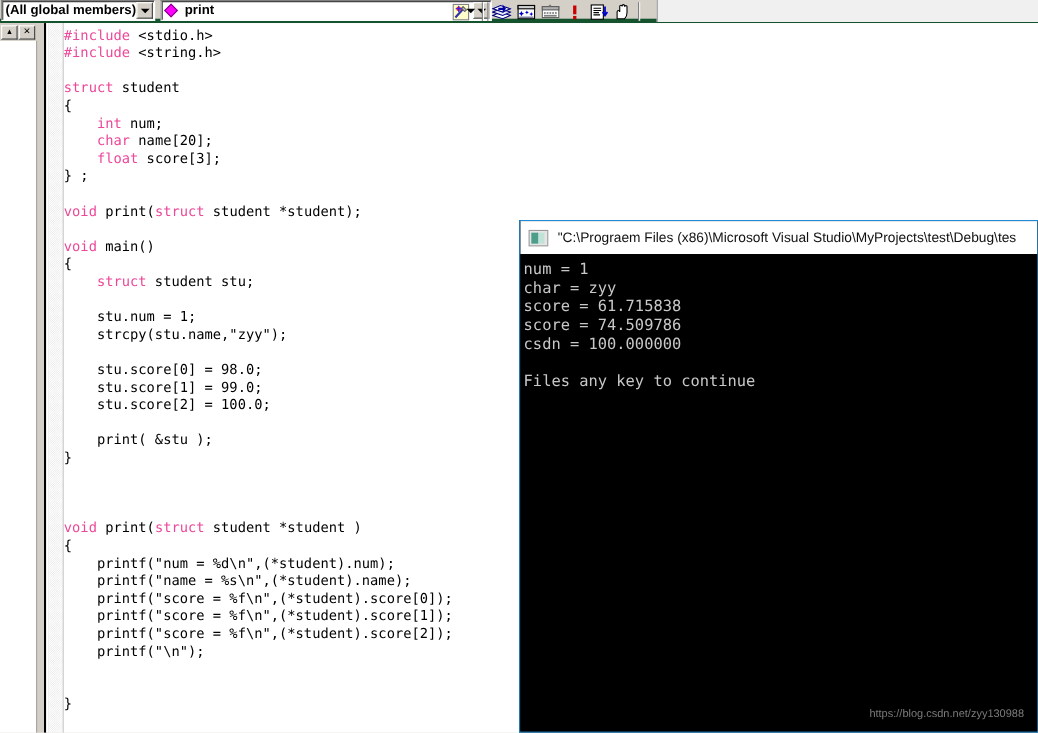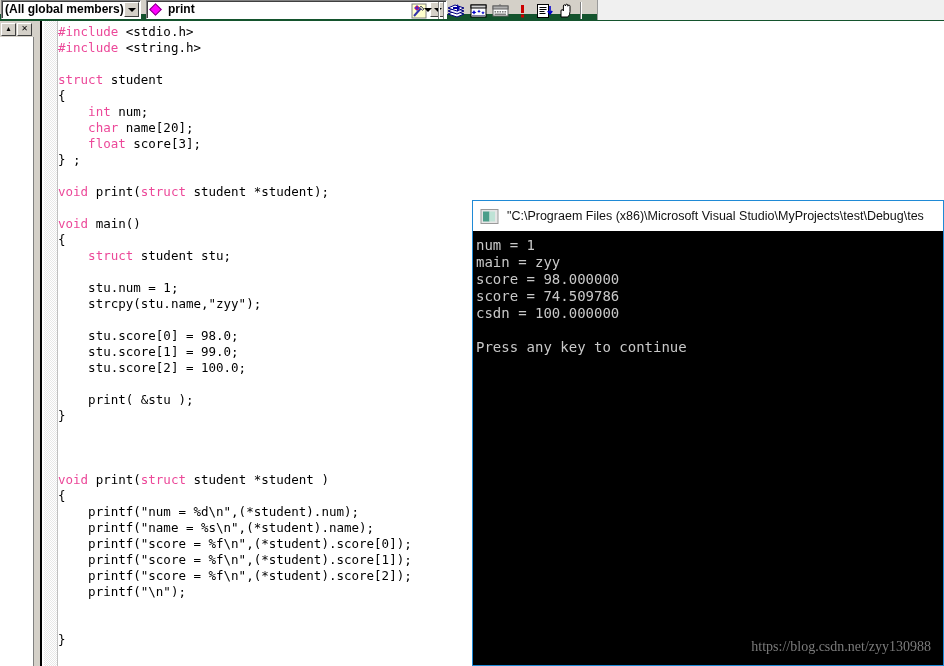--- a/index.html
+++ b/index.html
@@ -8,21 +8,21 @@
     background:#ffffff;
     font-family:"Liberation Sans",sans-serif;
     -webkit-font-smoothing:none;
   }
   #app{position:relative;width:944px;height:666px;background:#ffffff;}
 
   
   .toolbar{
     position:absolute;left:0;top:0;width:944px;height:21px;
     background:#d4d0c8;
-    border-bottom:7px solid #14532d;
+    border-bottom:4px solid #14532d;
     display:flex;align-items:center;
     box-sizing:border-box;
   }
   .tb-blank{
     position:absolute;left:597px;top:0;width:347px;height:20px;
     background:#f0f0f0;border-left:1px solid #9a9a9a;
     box-sizing:border-box;
   }
   .combo{
     position:relative;height:19px;background:#ffffff;
@@ -180,22 +180,22 @@
     position:relative;
     background:#000000;height:434px;
     padding:6px 0 0 3px;box-sizing:border-box;
   }
   .con-line{
     font-family:"DejaVu Sans Mono","Liberation Mono",monospace;
     font-size:14px;line-height:17px;color:#c8c8c8;white-space:pre;
   }
   .watermark{
     position:absolute;right:12px;bottom:10px;
-    font-family:Liberation Serif, serif;
-    font-size:14px;color:#7b7b7b;white-space:nowrap;
+    font-family:Liberation Sans, sans-serif;
+    font-size:10px;color:#7b7b7b;white-space:nowrap;
   }
 </style>
 </head>
 <body>
 
 <div id="app">
 
   <div class="toolbar">
 
     <div class="tb-blank"></div>
@@ -322,24 +322,24 @@
           <rect x="1" y="1.5" width="17" height="14" fill="#e6e6e6" stroke="#9a9a9a"></rect>
           <rect x="3" y="3.5" width="6.5" height="10" fill="#4c9e8a"></rect>
           <rect x="9.5" y="3.5" width="5.5" height="10" fill="#bfe3d6"></rect>
         </svg>
       </div>
       <div class="ttext">"C:\Prograem Files (x86)\Microsoft Visual Studio\MyProjects\test\Debug\tes</div>
     </div>
     <div class="console-body">
       <div id="console-root">
           <div class="con-line">num = 1</div>
-          <div class="con-line">main = zyy</div>
-          <div class="con-line">score = 98.000000</div>
+          <div class="con-line">char = zyy</div>
+          <div class="con-line">score = 61.715838</div>
           <div class="con-line">score = 74.509786</div>
           <div class="con-line">csdn = 100.000000</div>
           <div class="con-line">&nbsp;</div>
-          <div class="con-line">Press any key to continue</div>
+          <div class="con-line">Files any key to continue</div>
         </div>
       <div class="watermark">https://blog.csdn.net/zyy130988</div>
     </div>
   </div>
 
 </div>
 
 </body></html>

